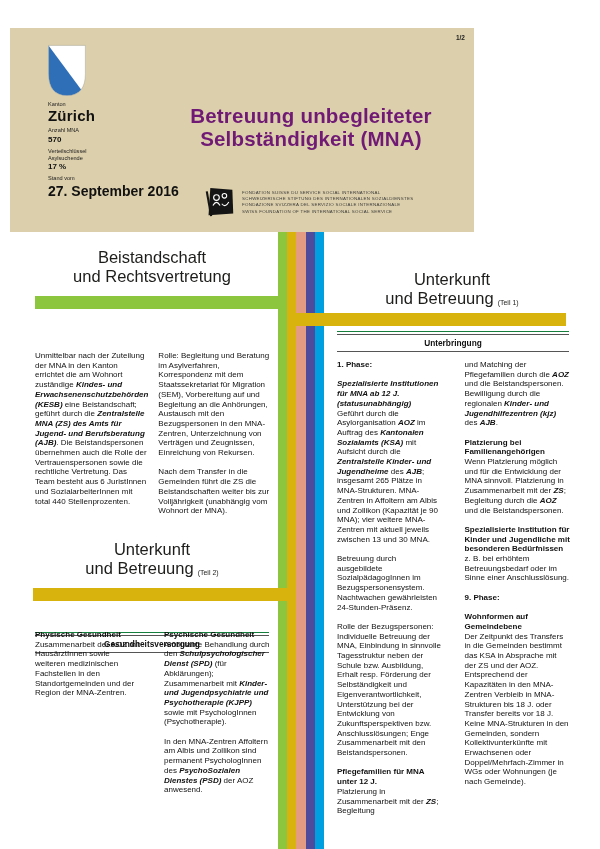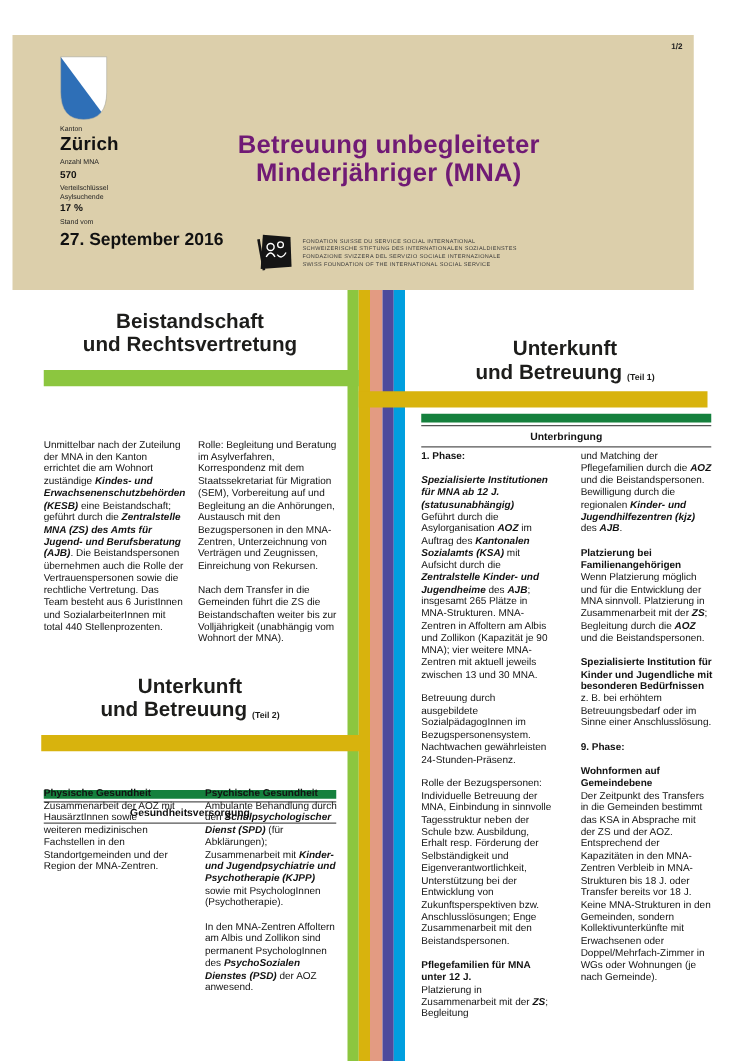--- a/index.html
+++ b/index.html
@@ -1,20 +1,20 @@
 <!DOCTYPE html>
 <html lang="de"><head>
 <meta charset="utf-8">
 <style>
   html,body{margin:0;padding:0;background:#fff;}
   .page{position:relative;width:600px;height:849px;background:#ffffff;overflow:hidden;
         font-family:"Liberation Sans",sans-serif;color:#111;}
 
   
-  .header{position:absolute;left:10px;top:28px;width:545px;height:204px;}
+  .header{position:absolute;left:10px;top:28px;width:464px;height:204px;}
   .pagenum{position:absolute;top:6px;right:9px;font-size:6.5px;font-weight:bold;color:#222;}
   .crest{position:absolute;left:38px;top:16px;width:38px;height:53px;}
   .canton{position:absolute;left:38px;top:73px;line-height:1;}
   .canton .lbl{font-size:5.6px;color:#222;margin-top:4px;line-height:6.4px;}
   .canton .lbl.first{margin-top:0;}
   .canton .lbl.tight{margin-top:0.5px;}
   .canton .name{font-size:15px;font-weight:bold;margin-top:1px;letter-spacing:0.2px;}
   .canton .val{font-size:8px;font-weight:bold;margin-top:2px;}
   .canton .val.date{font-size:14px;}
   .title{position:absolute;left:160px;top:76px;width:282px;text-align:center;
@@ -29,32 +29,32 @@
   #stripe-green{left:278px;} #stripe-yellow{left:287.2px;} #stripe-salmon{left:296.4px;}
   #stripe-purple{left:305.6px;} #stripe-blue{left:314.8px;}
 
   
   .bar{position:absolute;height:13px;z-index:2;}
   #bar-green{left:35px;top:296px;width:252px;}
   #bar-yellow-right{left:287px;top:313px;width:279px;}
   #bar-yellow-left{left:33px;top:588px;width:263px;}
 
   
-  .sec-h{position:absolute;text-align:center;font-weight:bold;font-size:16.5px;line-height:19px;
+  .sec-h{position:absolute;text-align:center;font-weight:normal;font-size:16.5px;line-height:19px;
          color:#1d1d1b;z-index:3;}
   #h-left1{left:35px;top:248px;width:234px;}
   #h-left2{left:35px;top:540px;width:234px;}
   #h-right{left:337px;top:270px;width:230px;}
   .teil{font-size:7px;margin-left:4px;position:relative;top:1px;}
 
   
   #box1-head{position:absolute;left:35px;top:317px;width:234px;border-top:1.5px solid #000;
              border-bottom:1.5px solid #000;padding:2.5px 0;text-align:center;font-weight:bold;
              font-size:8.3px;line-height:9.8px;color:#111;z-index:3;}
-  .gray-head{position:absolute;border-top:7px solid #15803d;z-index:3;}
+  .gray-head{position:absolute;border-top:1px solid #15803d;z-index:3;}
   .gray-head .in{border-top:1px solid #555;margin-top:2px;border-bottom:1px solid #555;
                  padding:2.5px 0 3px;text-align:center;font-weight:bold;font-size:8.3px;color:#111;}
   #box2-head{left:35px;top:632px;width:234px;}
   #boxr-head{left:337px;top:331px;width:232px;}
 
   
   .cols{position:absolute;display:flex;z-index:3;}
   #box1-cols{left:35px;top:351px;width:236px;gap:10px;}
   #box2-cols{left:35px;top:630px;width:236px;gap:22px;}
   #boxr-cols{left:337px;top:360px;width:233px;gap:22px;justify-content:flex-end;}
@@ -93,21 +93,21 @@
       <div class="val">570</div>
       <div class="lbl">Verteilschlüssel</div>
       <div class="lbl tight">Asylsuchende</div>
       <div class="val">17 %</div>
       <div class="lbl">Stand vom</div>
       <div class="val date">27. September 2016</div>
     </div>
 
     <div class="title">
       <div>Betreuung unbegleiteter</div>
-      <div>Minderjähriger (MNA)</div>
+      <div>Selbständigkeit (MNA)</div>
     </div>
 
     <div class="logo-row">
       <svg class="logo-mark" viewBox="0 0 34 36">
         <path d="M6,2 L31,4 L32,31 L4,33 Z" fill="#151515"></path>
         <path d="M2,6 L7,34" stroke="#151515" stroke-width="2.4" fill="none"></path>
         <circle cx="13" cy="13" r="3.2" fill="none" stroke="#ffffff" stroke-width="1.3"></circle>
         <path d="M9,22 Q13,15 17,22" fill="none" stroke="#ffffff" stroke-width="1.3"></path>
         <circle cx="22" cy="11" r="2.6" fill="none" stroke="#ffffff" stroke-width="1.2"></circle>
         <path d="M19,20 Q23,25 27,18" fill="none" stroke="#ffffff" stroke-width="1.2"></path>

